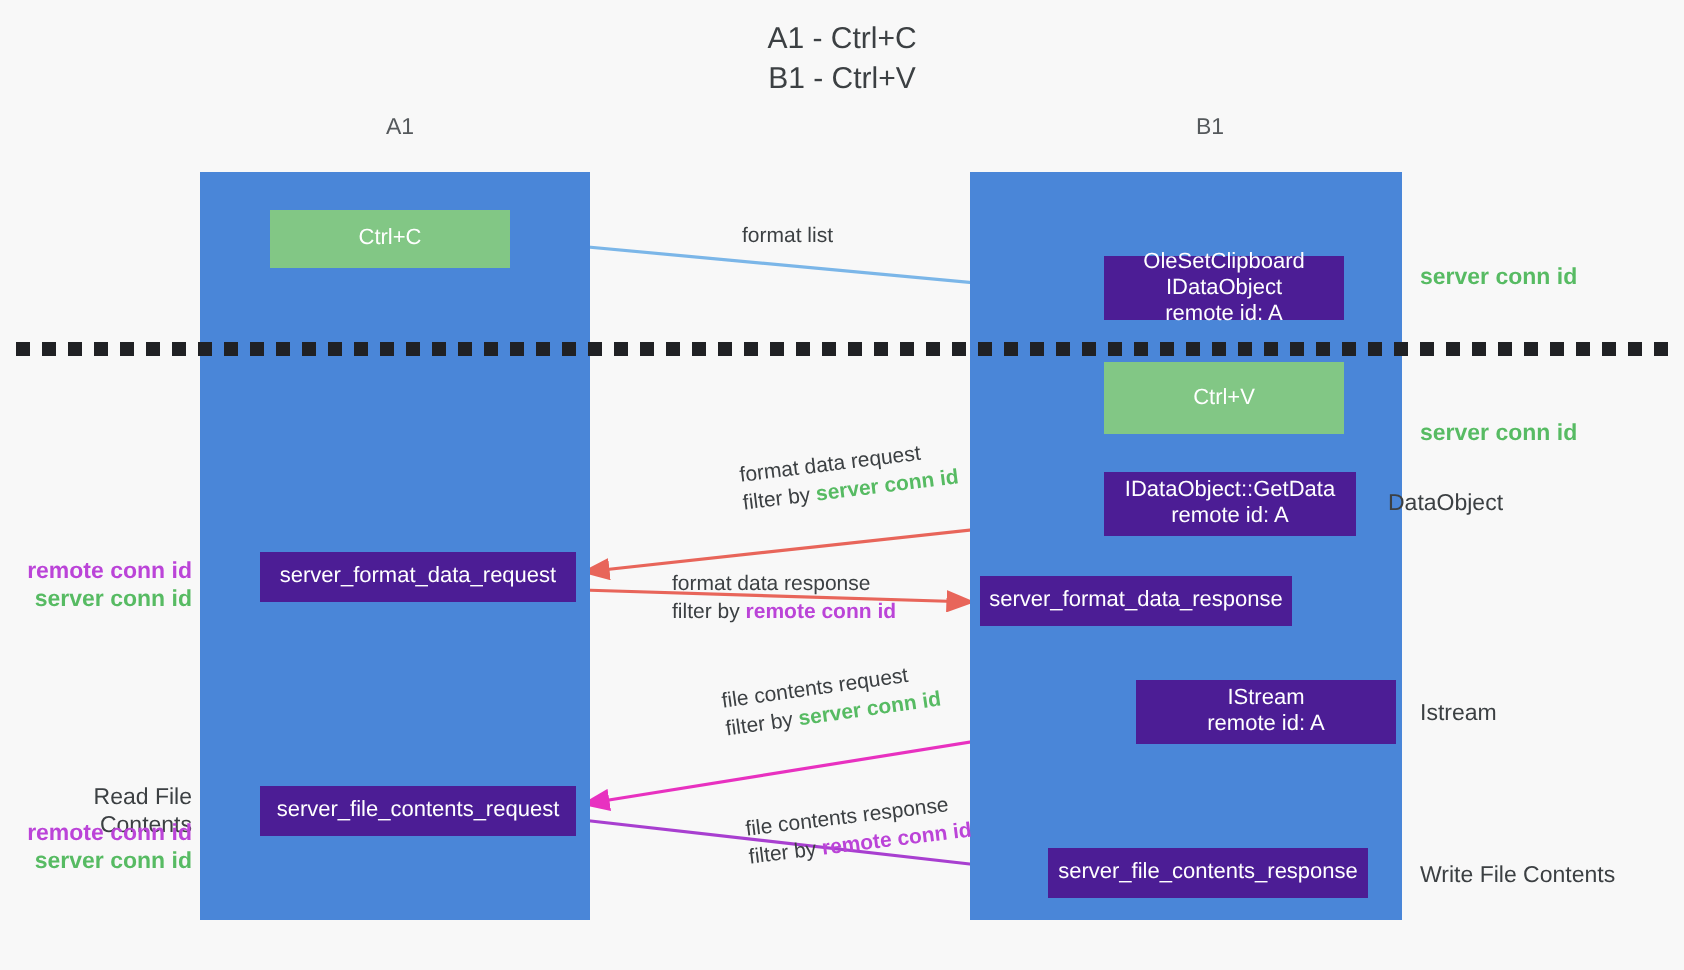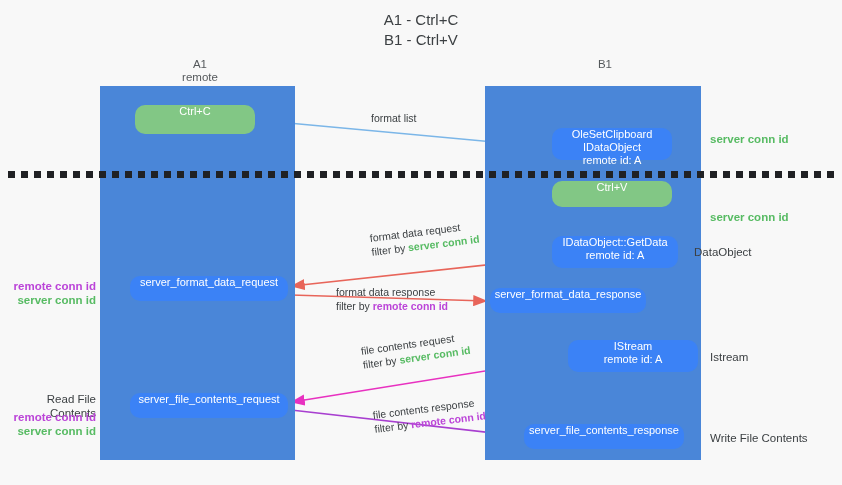--- a/index.html
+++ b/index.html
@@ -58,33 +58,34 @@
     background-image: repeating-linear-gradient(to right,
        #202124 0px, #202124 7px, rgba(0,0,0,0) 7px, rgba(0,0,0,0) 13px);
   }
 
   
   .node {
     box-sizing: border-box;
     display: flex;
     flex-direction: column;
     align-items: center;
+    justify-content: center;
     color: #ffffff;
     font-size: 11px;
     line-height: 13px;
     text-align: center;
-    border-radius: 10px;
+    border-radius: 0;
   }
   .node.green { background: #82c785; }
-  .node.orange { background: #3b82f6; }
+  .node.orange { background: #4c1d95; }
   .node .l2 { display: block; }
 
   #node-ctrl-c   { left: 135px; top: 105px; width: 120px; height: 29px; }
   #node-clipboard{ left: 552px; top: 128px; width: 120px; height: 32px; }
-  #node-ctrl-v   { left: 552px; top: 181px; width: 120px; height: 26px; }
+  #node-ctrl-v   { left: 552px; top: 181px; width: 120px; height: 36px; }
   #node-getdata  { left: 552px; top: 236px; width: 126px; height: 32px; }
   #node-istream  { left: 568px; top: 340px; width: 130px; height: 32px; }
 
   #node-sfdreq   { left: 130px; top: 276px; width: 158px; height: 25px; }
   #node-sfdresp  { left: 490px; top: 288px; width: 156px; height: 25px; }
   #node-sfcreq   { left: 130px; top: 393px; width: 158px; height: 25px; }
   #node-sfcresp  { left: 524px; top: 424px; width: 160px; height: 25px; }
 
   
   .right-label {
@@ -172,21 +173,20 @@
 <div class="abs lane" id="lane-a1"></div>
 <div class="abs lane" id="lane-b1"></div>
 
 <div class="abs" id="title-block">
   <div>A1 - Ctrl+C</div>
   <div>B1 - Ctrl+V</div>
 </div>
 
 <div class="abs col-header" id="col-header-a1">
   <div>A1</div>
-  <div>remote</div>
 </div>
 <div class="abs col-header" id="col-header-b1">
   <div>B1</div>
 </div>
 
 <div class="abs" id="dashed-divider"></div>
 
 <div class="abs node green" id="node-ctrl-c">
   <span>Ctrl+C</span>
 </div>

